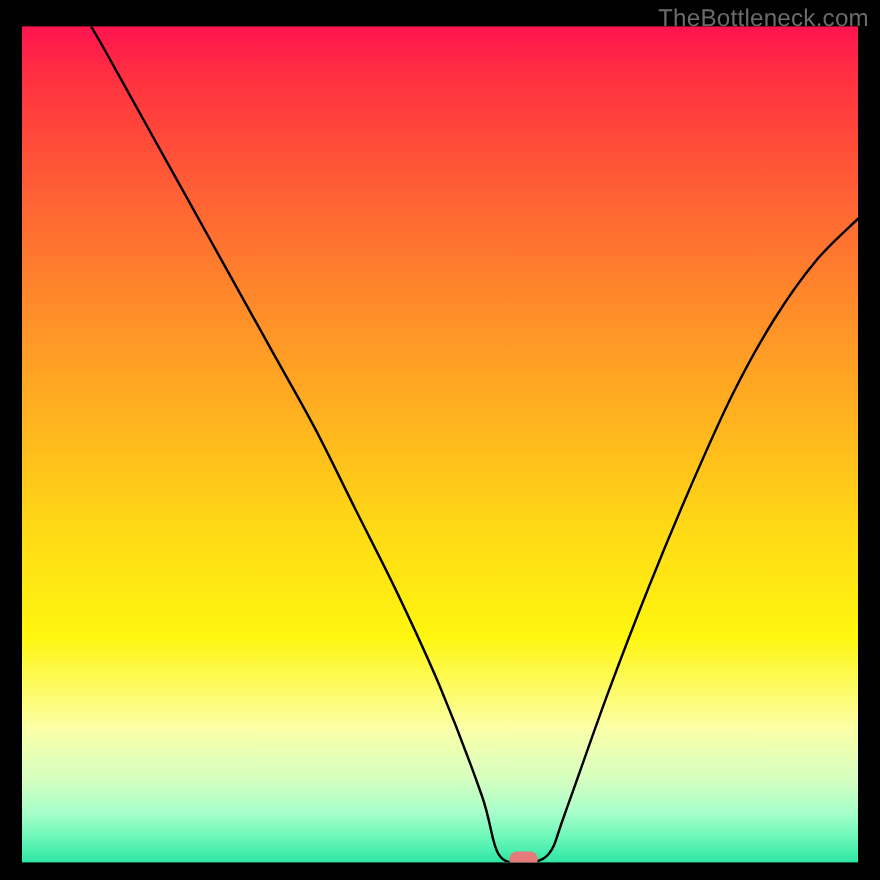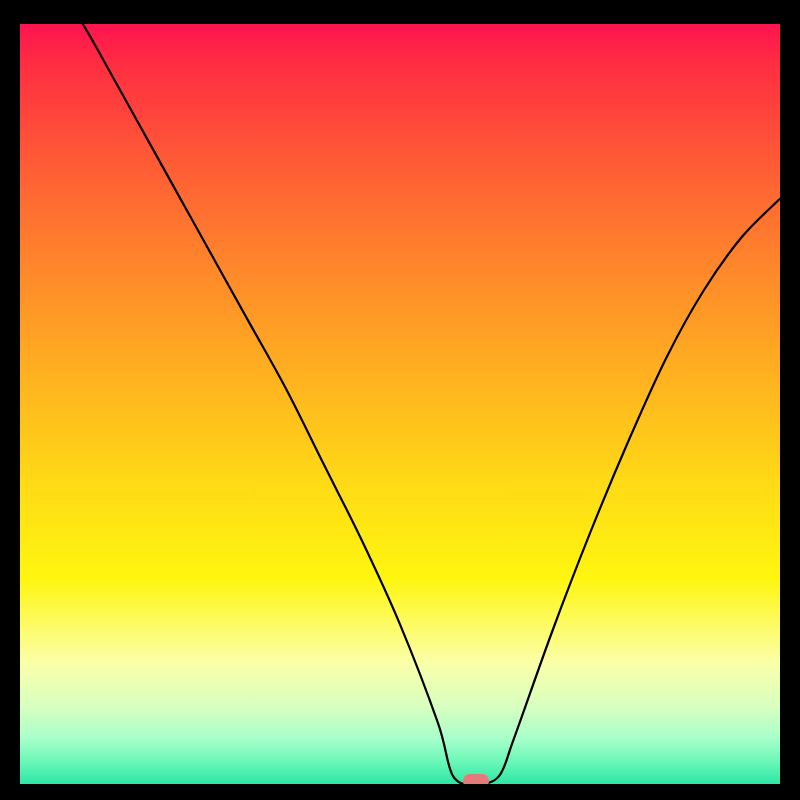--- a/index.html
+++ b/index.html
@@ -66,20 +66,21 @@
     border-radius: 7px;
     background: #e47a7a;
     z-index: 3;
     transform: translate(-50%, -50%);
   }
 </style>
 </head>
 <body>
 <div class="frame">
 
+  <div class="watermark">TheBottleneck.com</div>
 
   <div class="plot">
     <svg class="curve" viewBox="0 0 760 760" preserveAspectRatio="none">
       <path id="curve-path" fill="none" stroke="#000" stroke-width="2.2" stroke-linecap="round" stroke-linejoin="round" d="M 0 -136.79999999999995 C 6.33 -121.60, 25.33 -72.20, 38.00 -45.60 C 50.67 -19.00, 63.33 0.00, 76.00 22.80 C 88.67 45.60, 101.33 68.40, 114.00 91.20 C 126.67 114.00, 139.33 136.80, 152.00 159.60 C 164.67 182.40, 177.33 205.20, 190.00 228.00 C 202.67 250.80, 215.33 273.60, 228.00 296.40 C 240.67 319.20, 253.33 340.73, 266.00 364.80 C 278.67 388.87, 291.33 415.47, 304.00 440.80 C 316.67 466.13, 329.33 490.20, 342.00 516.80 C 354.67 543.40, 367.33 570.00, 380.00 600.40 C 392.67 630.80, 409.13 673.87, 418.00 699.20 C 426.87 724.53, 426.87 742.27, 433.20 752.40 C 439.53 762.53, 448.40 760.00, 456.00 760.00 C 463.60 760.00, 472.47 760.00, 478.80 752.40 C 485.13 744.80, 485.13 738.47, 494.00 714.40 C 502.87 690.33, 519.33 642.20, 532.00 608.00 C 544.67 573.80, 557.33 540.87, 570.00 509.20 C 582.67 477.53, 595.33 447.13, 608.00 418.00 C 620.67 388.87, 633.33 359.73, 646.00 334.40 C 658.67 309.07, 671.33 286.27, 684.00 266.00 C 696.67 245.73, 709.33 228.00, 722.00 212.80 C 734.67 197.60, 753.67 181.13, 760.00 174.80"></path>
     </svg>
     <div class="marker" id="min-marker" style="left: 456px; top: 757px;"></div>
   </div>
 
 </div>
 

